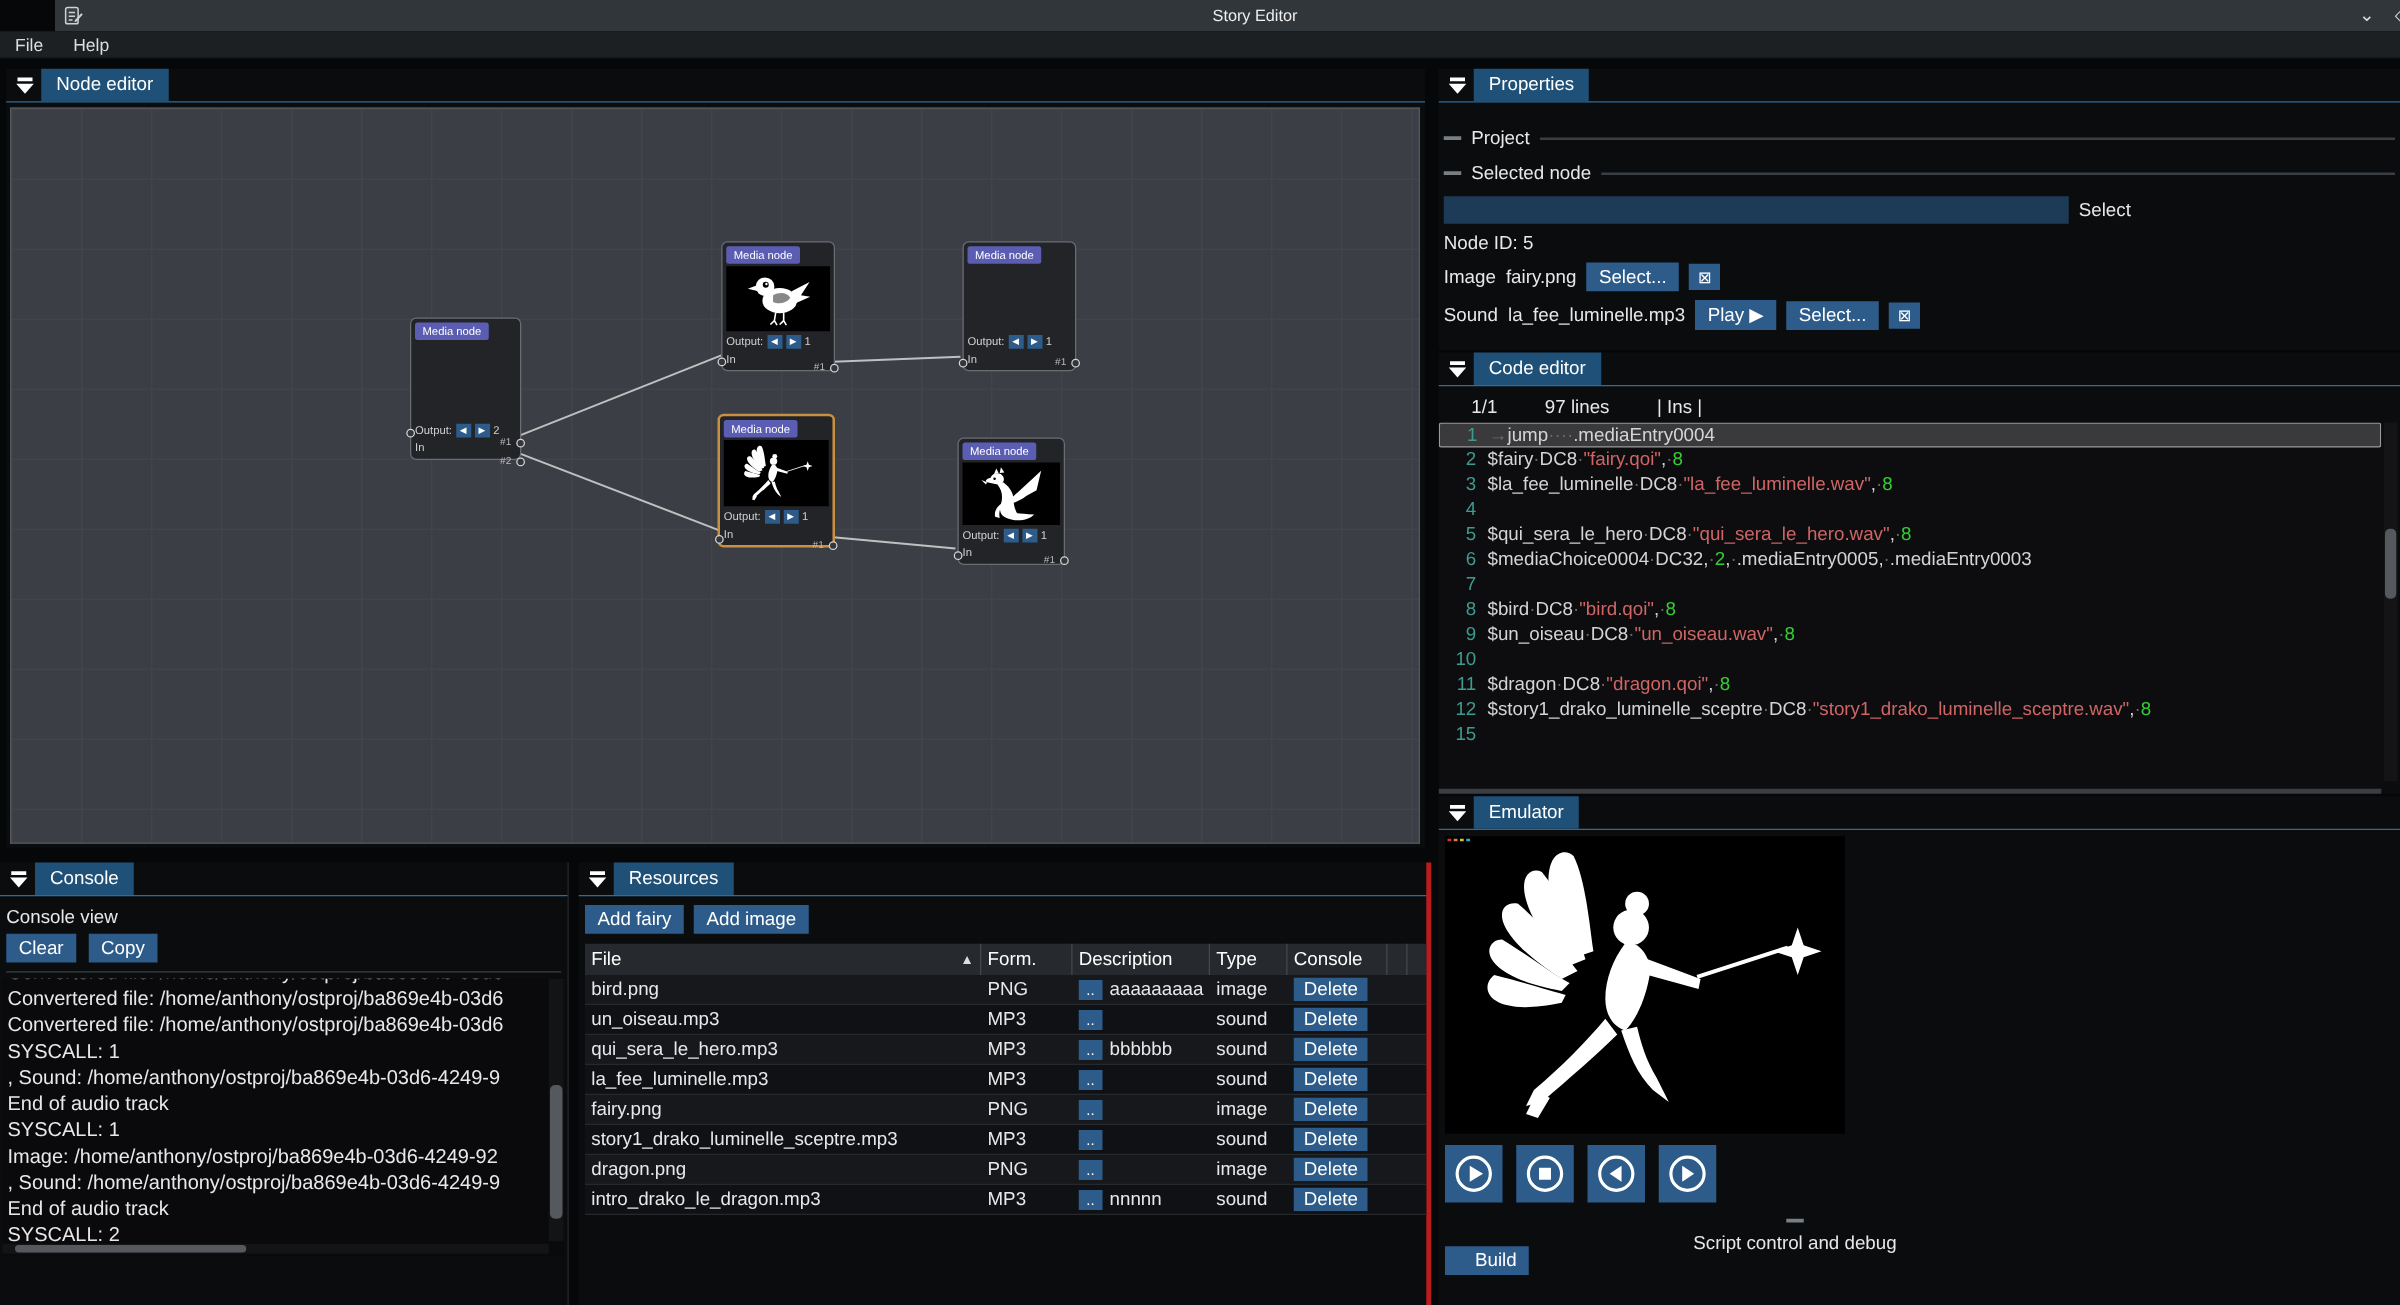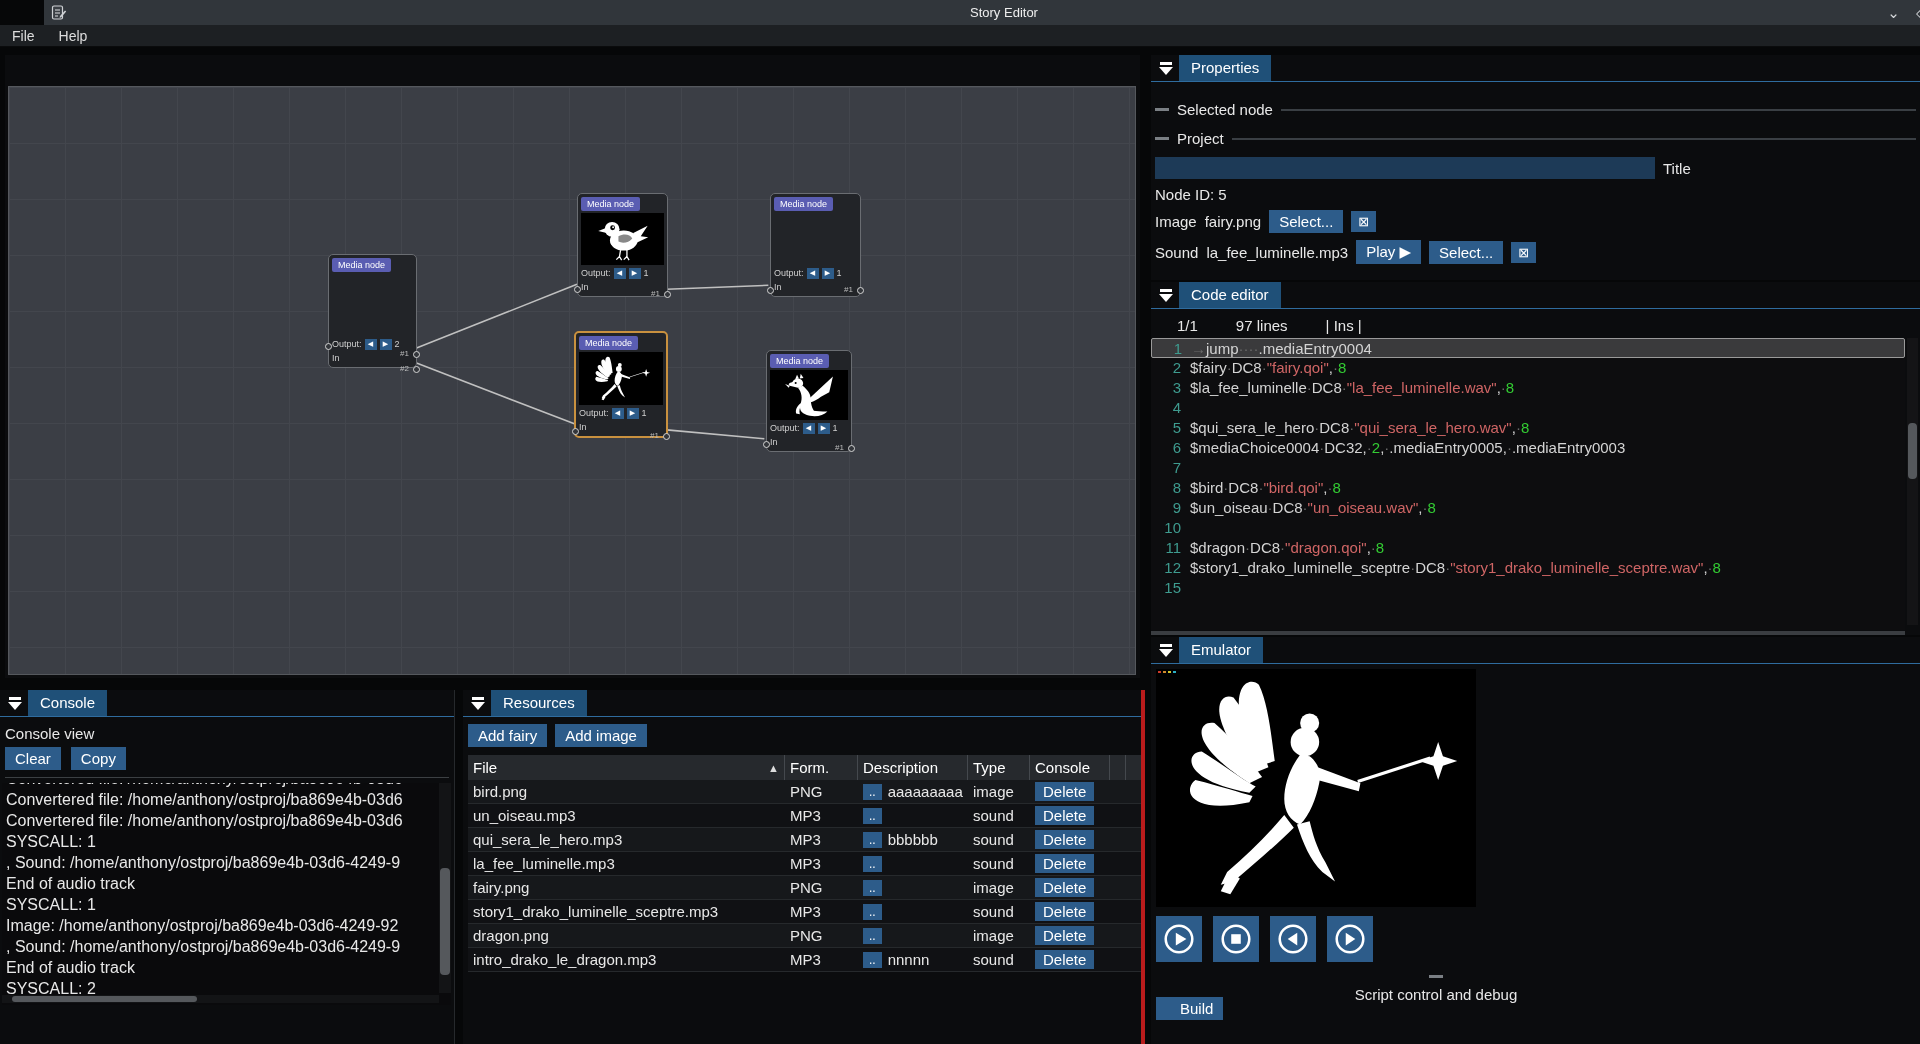--- a/index.html
+++ b/index.html
@@ -130,20 +130,27 @@
       <span>✕</span>
     </div>
   </div>
 
   <div class="menubar">
     <div class="menu-item">File</div>
     <div class="menu-item">Help</div>
   </div>
 
   <div class="panel" id="node-editor-panel">
+    <div class="panel-header">
+      <span class="collapse">
+          <i class="bar"></i>
+          <i class="tri"></i>
+        </span>
+      <span class="tab">Node editor</span>
+    </div>
     <div id="canvas">
       <svg id="edges" viewBox="0 0 1128 589">
           <line x1="408" y1="262" x2="569" y2="198" stroke="#c0c0c0" stroke-width="1.6"></line>
           <line x1="408" y1="277" x2="569" y2="339" stroke="#c0c0c0" stroke-width="1.6"></line>
           <line x1="659" y1="203" x2="761" y2="199" stroke="#c0c0c0" stroke-width="1.6"></line>
           <line x1="659" y1="344" x2="757" y2="353" stroke="#c0c0c0" stroke-width="1.6"></line>
         </svg>
       <div id="nodes">
           <div class="node" style="left: 319px; top: 167px; width: 89px; height: 114px;">
             <div class="badge">Media node</div>
@@ -282,33 +289,33 @@
 
   <div class="panel" id="properties-panel">
     <div class="panel-header">
       <span class="collapse">
           <i class="bar"></i>
           <i class="tri"></i>
         </span>
       <span class="tab">Properties</span>
     </div>
     <div class="content">
+      <div class="gsep" style="margin-top:12px">
+        <span class="dash"></span>
+          <span>Project</span>
+          <span class="line"></span>
+      </div>
       <div class="gsep" style="margin-top:11px">
         <span class="dash"></span>
           <span>Selected node</span>
           <span class="line"></span>
       </div>
-      <div class="gsep" style="margin-top:12px">
-        <span class="dash"></span>
-          <span>Project</span>
-          <span class="line"></span>
-      </div>
       <div class="prop-row" style="margin-top:10px">
         <input id="title-input" type="text" value="" style="">
-        <span>Title</span>
+        <span>Select</span>
       </div>
       <div class="prop-row">Node ID: 5</div>
       <div class="prop-row">
         <span>Image</span>
         <span>fairy.png</span>
         <span class="btn">Select...</span>
         <span class="btn xbtn">⊠</span>
       </div>
       <div class="prop-row">
         <span>Sound</span>

